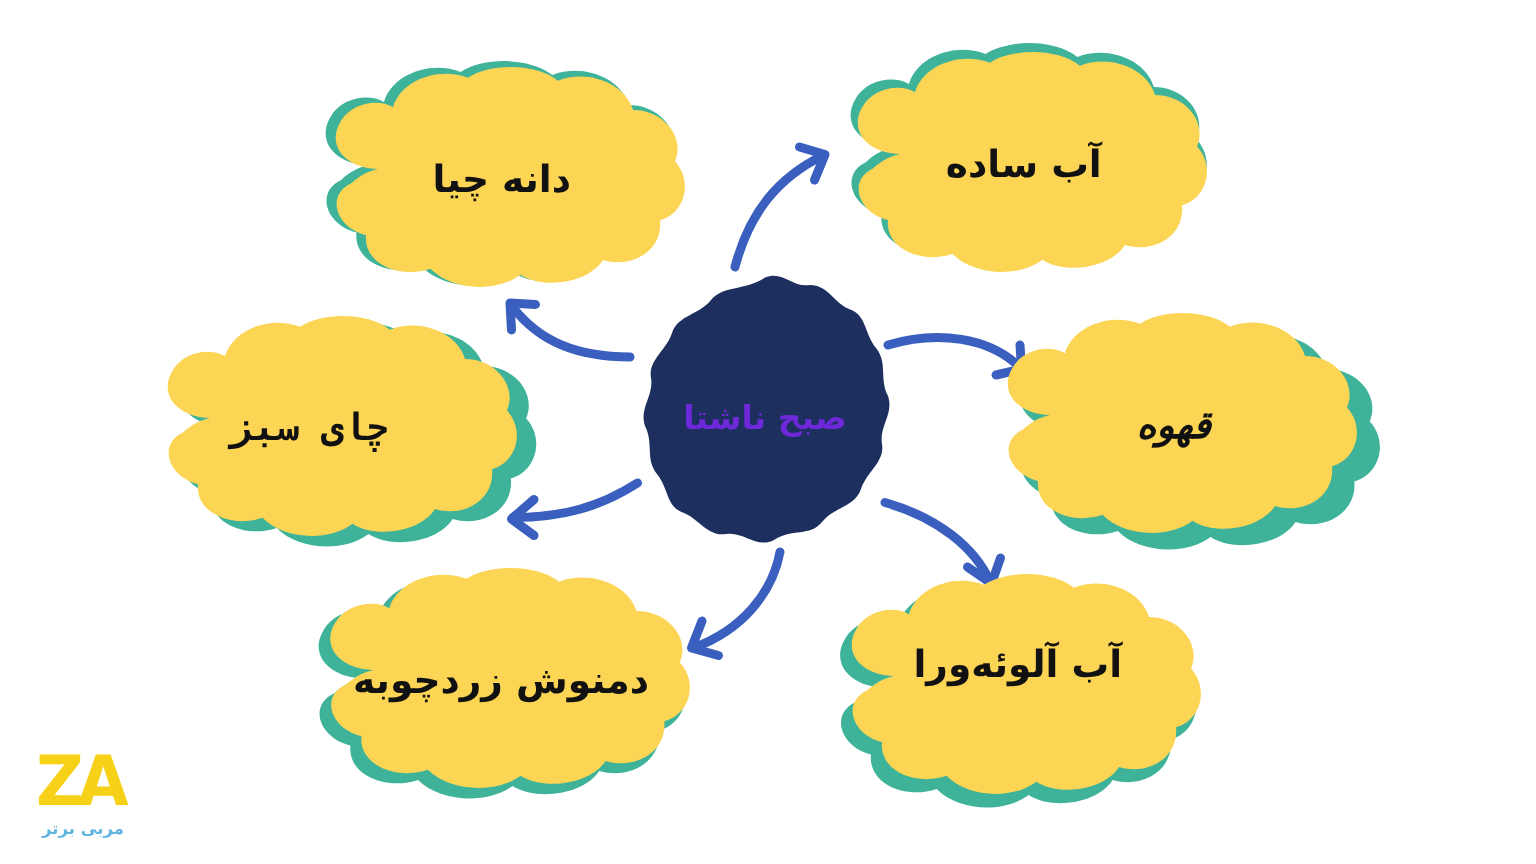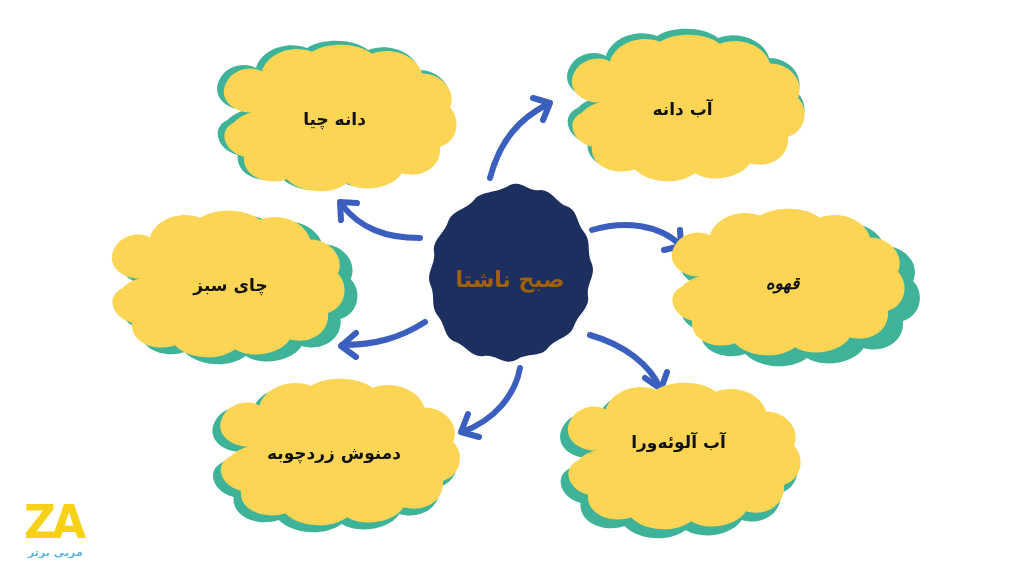--- a/index.html
+++ b/index.html
@@ -6,27 +6,27 @@
   body {
     width:1024px; height:576px; overflow:hidden; position:relative;
     background:#ffffff;
     font-family:"DejaVu Sans", sans-serif;
   }
   .canvas { position:absolute; left:0; top:0; width:1024px; height:576px; }
   .cloud-wrap { position:absolute; }
   .cloud-label {
     position:absolute; left:0; top:0; width:100%; height:100%;
     display:flex; align-items:center; justify-content:center;
-    direction:rtl; font-weight:bold; color:#111111; font-size:17px;
+    direction:rtl; font-weight:bold; color:#111111; font-size:25px;
     letter-spacing:1px;
   }
   .center-label {
     position:absolute; left:410px; top:195px; width:200px; height:170px;
     display:flex; flex-direction:column; align-items:center; justify-content:center;
-    direction:rtl; color:#a16207; font-weight:bold; font-size:22px; line-height:40px;
+    direction:rtl; color:#6d28d9; font-weight:bold; font-size:22px; line-height:40px;
   }
   .logo { position:absolute; left:24px; top:500px; width:70px; height:65px; }
   .logo-za { font-family:"DejaVu Sans", sans-serif; font-weight:bold; color:#f7d117;
     font-size:44px; letter-spacing:-4px; line-height:44px; transform:scaleY(1.05); }
   .logo-sub { direction:rtl; color:#5fb4e0; font-size:11px; font-weight:bold; margin-top:2px; text-align:left; padding-left:4px; }
 </style>
 </head>
 <body>
 
 <svg class="canvas" width="1024" height="576" viewBox="0 0 1024 576">
@@ -83,23 +83,23 @@
   <g>
     <use href="#cloudShape" transform="translate(548,388) scale(1.02,1.0)" fill="#3fb39a"></use>
     <use href="#cloudShape" transform="translate(556,382) scale(1.0,0.98)" fill="#fcd554"></use>
   </g>
 </svg>
 
 <div class="cloud-wrap" style="left:212px;top:44px;width:245px;height:150px;">
   <div class="cloud-label">دانه چیا</div>
 </div>
 <div class="cloud-wrap" style="left:560px;top:34px;width:245px;height:150px;">
-  <div class="cloud-label">آب دانه</div>
+  <div class="cloud-label">آب ساده</div>
 </div>
-<div class="cloud-wrap" style="left:108px;top:210px;width:245px;height:150px;">
+<div class="cloud-wrap" style="left:84px;top:210px;width:245px;height:150px;font-family:Liberation Mono, monospace;">
   <div class="cloud-label">چای سبز</div>
 </div>
 <div class="cloud-wrap" style="left:660px;top:208px;width:245px;height:150px;font-style:italic;">
   <div class="cloud-label">قهوه</div>
 </div>
 <div class="cloud-wrap" style="left:208px;top:378px;width:252px;height:150px;">
   <div class="cloud-label">دمنوش زردچوبه</div>
 </div>
 <div class="cloud-wrap" style="left:556px;top:367px;width:245px;height:150px;">
   <div class="cloud-label">آب آلوئه‌ورا</div>

